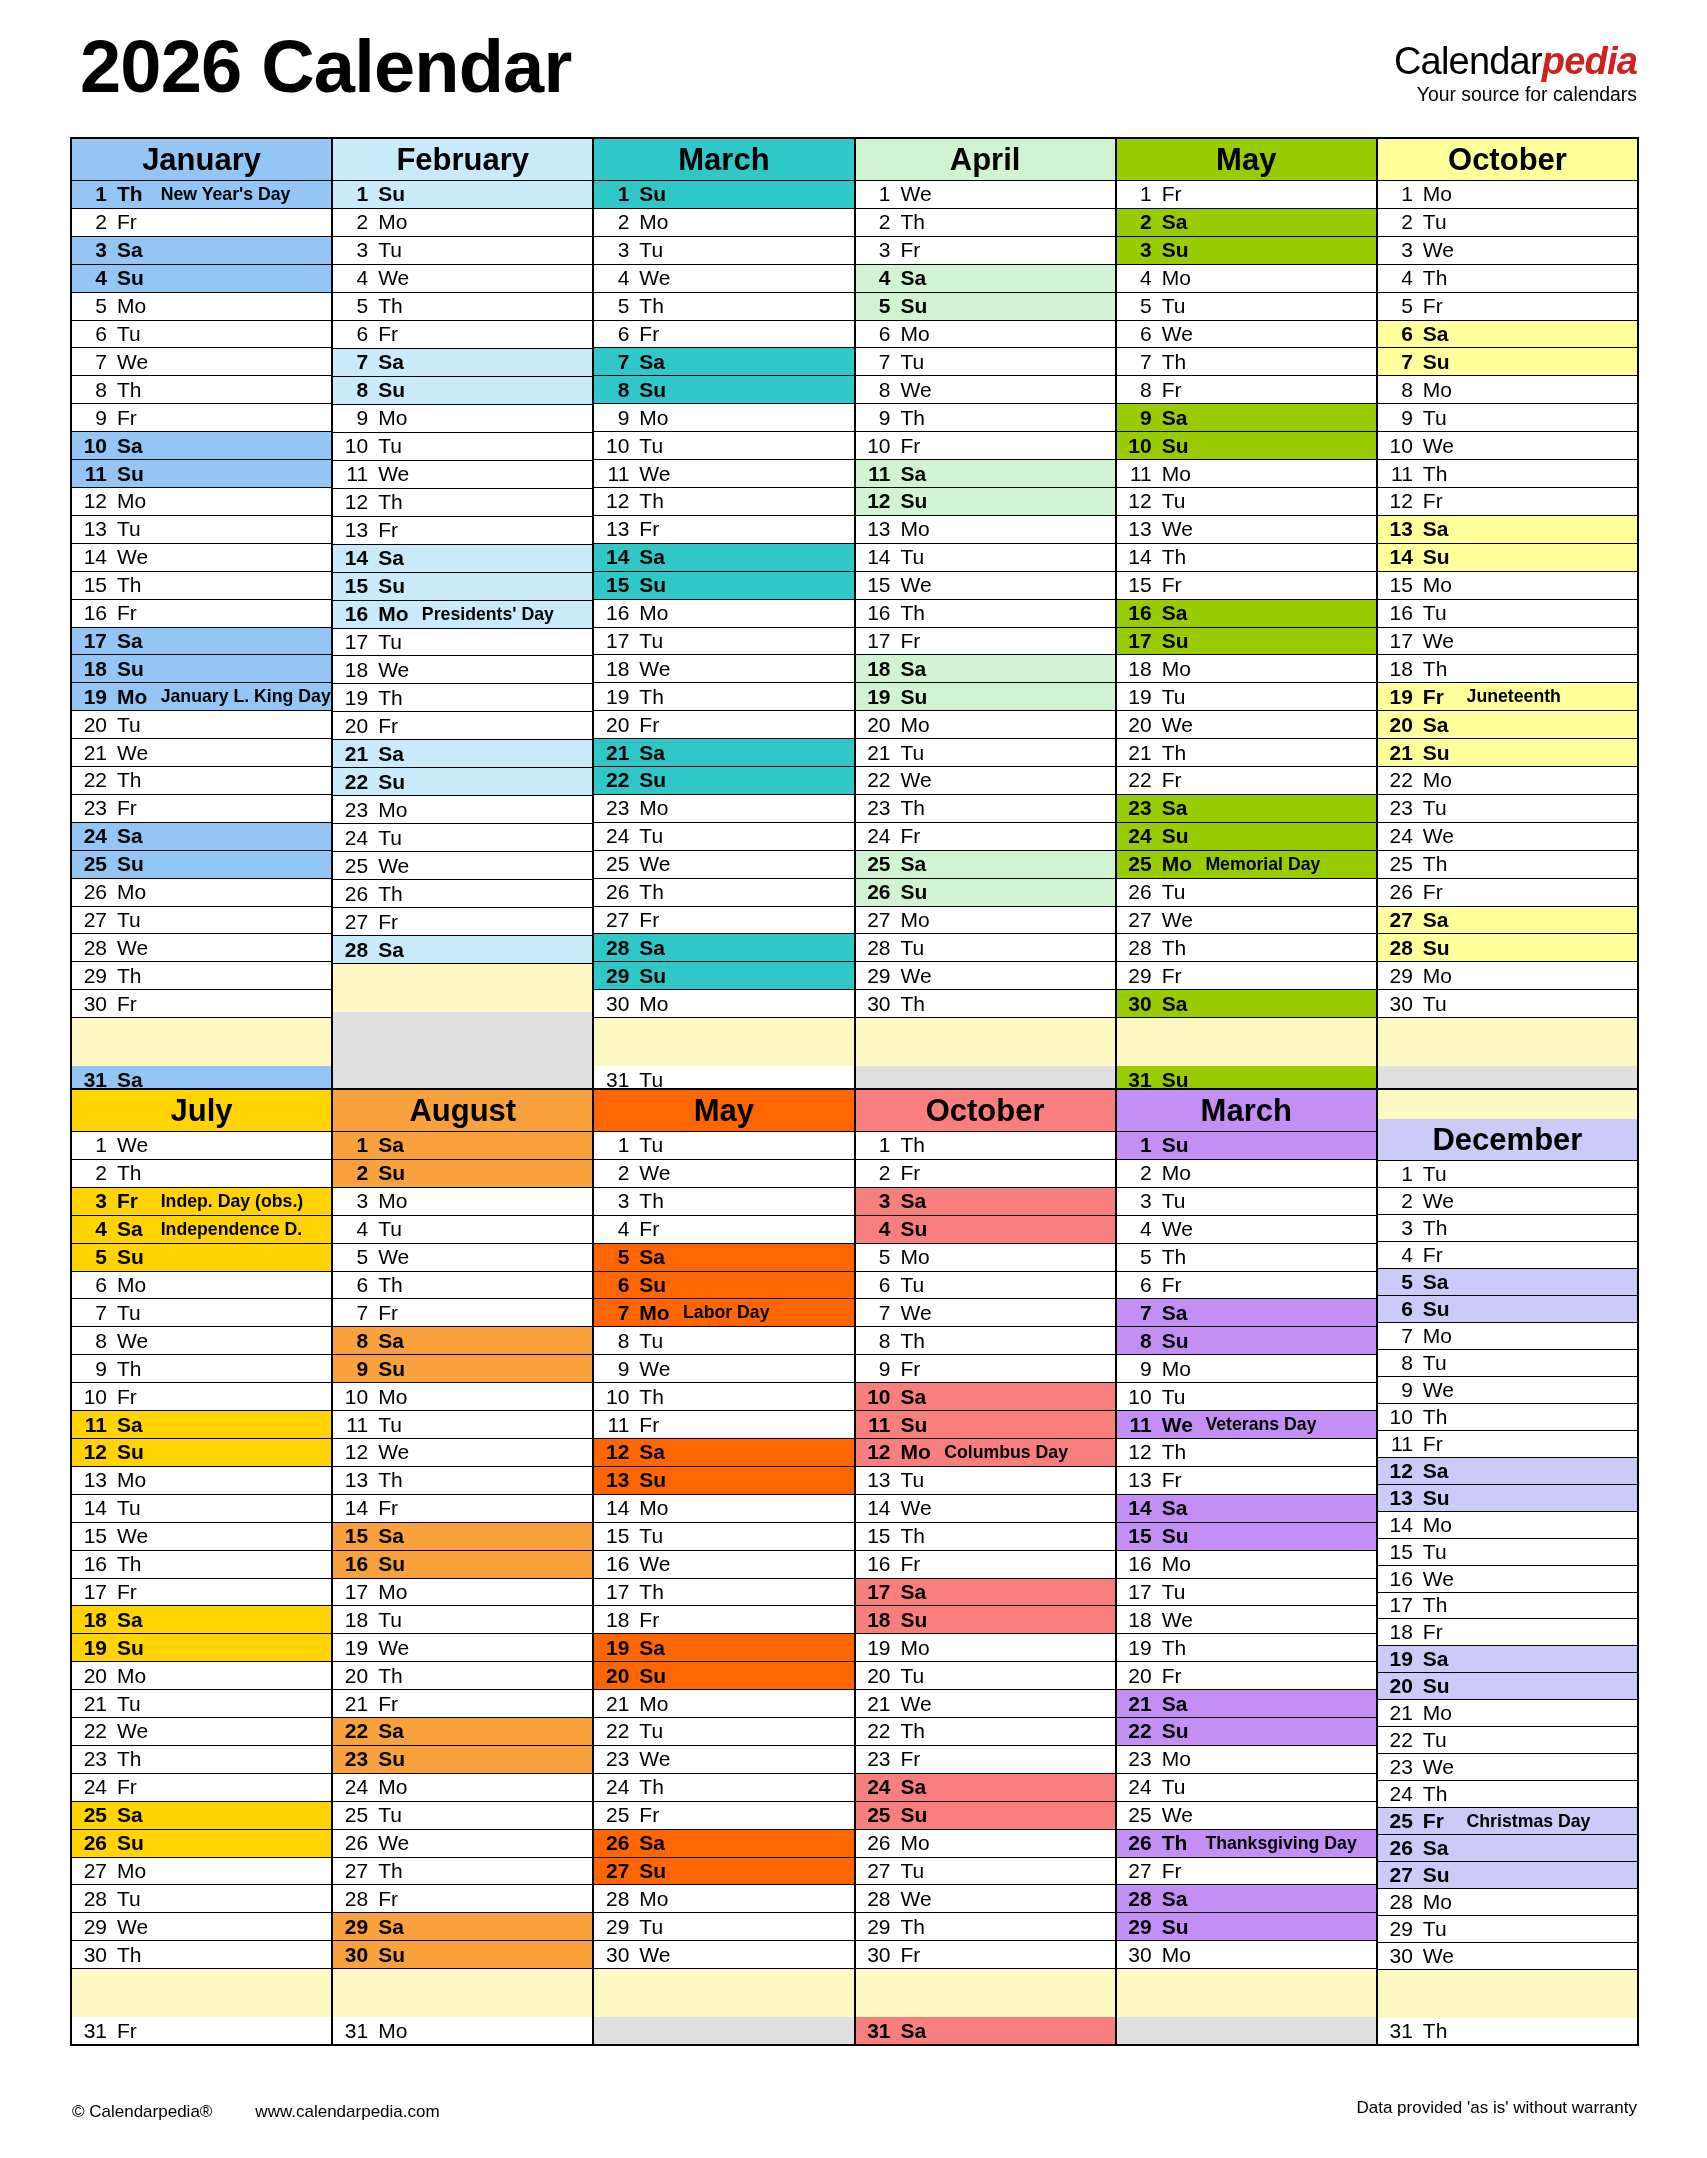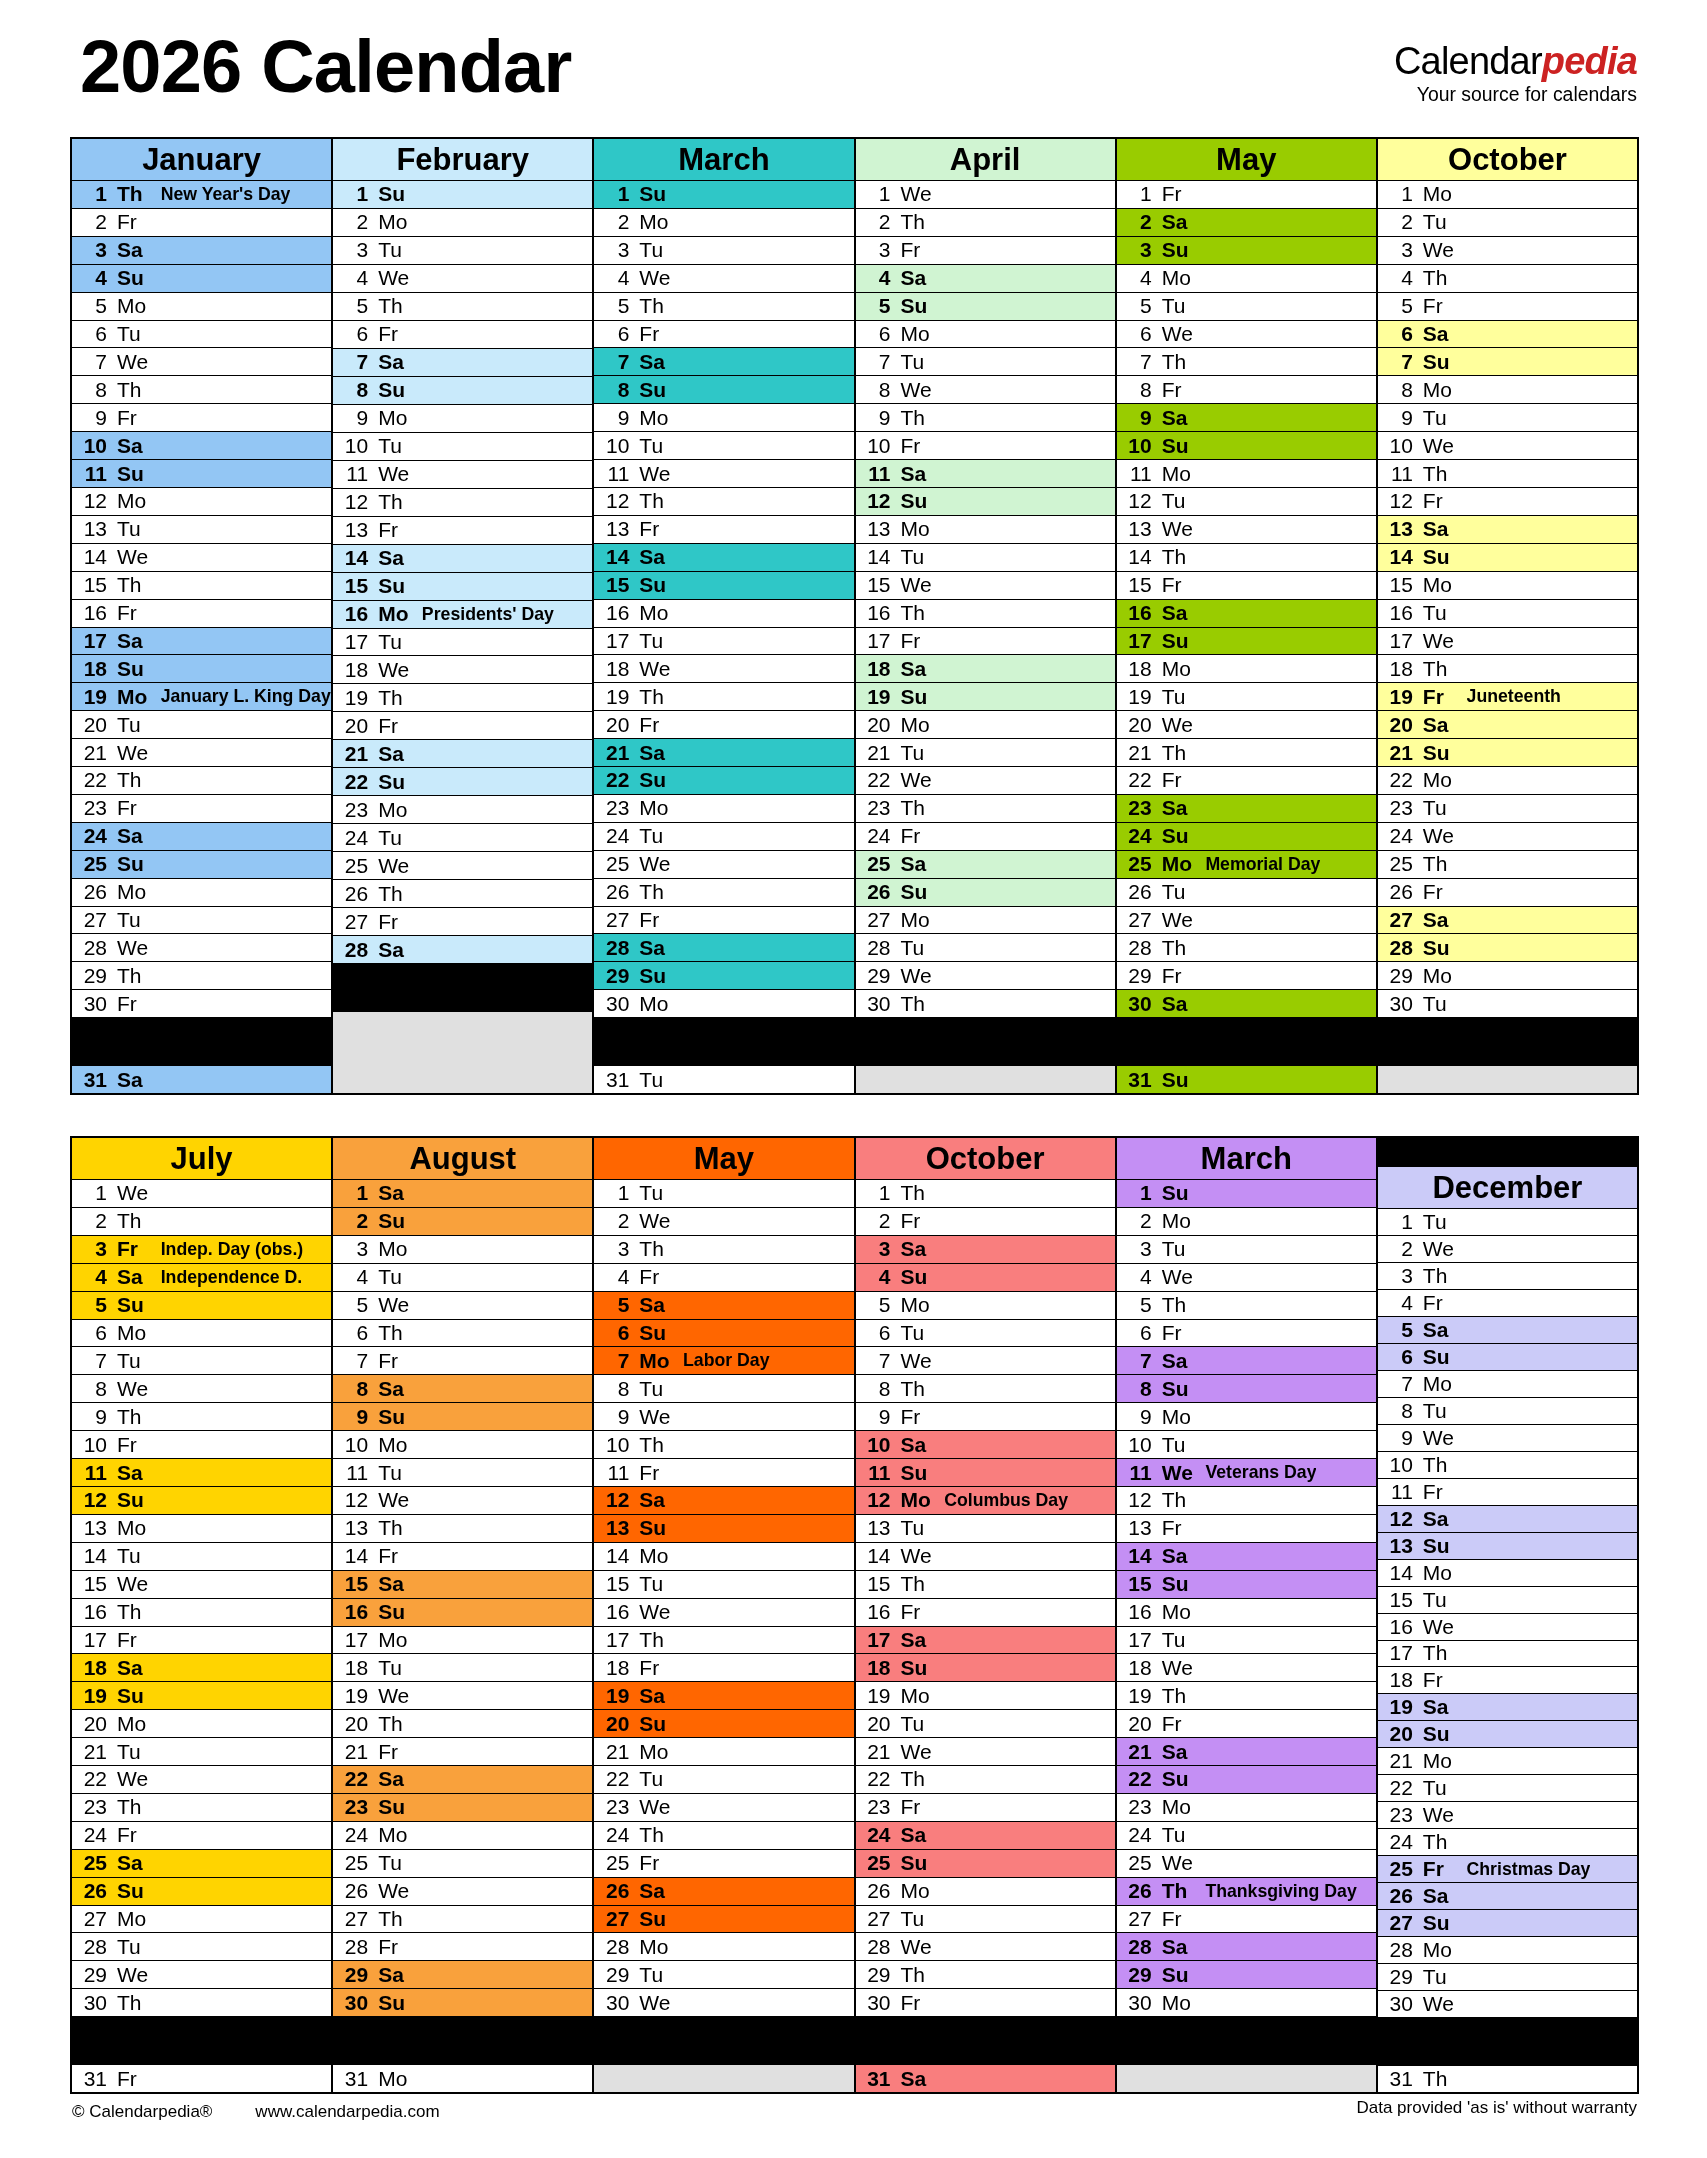--- a/index.html
+++ b/index.html
@@ -18,24 +18,24 @@
   .logo{
     position:absolute;right:71px;top:42px;text-align:right;line-height:1.0;
   }
   .logo .brand{font-size:38px;letter-spacing:-0.8px;white-space:nowrap;}
   .logo .brand .p2{font-weight:bold;font-style:italic;}
   .logo .tagline{font-size:19.4px;margin-top:5px;white-space:nowrap;}
   
   .cal-table{
     position:absolute;left:70px;width:1569px;
     border:2.5px solid #000;box-sizing:border-box;
-    display:flex;flex-direction:row;background:#000000;
+    display:flex;flex-direction:row;background:#fef9c3;
   }
   .cal-top{top:137px;height:958px;}
-  .cal-bottom{top:1136px;height:958px;}
+  .cal-bottom{top:1088px;height:958px;}
   .month-col{flex:1 1 0;display:flex;flex-direction:column;min-width:0;}
   .month-col + .month-col{border-left:2.5px solid #000;}
   .month-header{
     height:42px;flex:0 0 42px;border-bottom:1.7px solid #000;box-sizing:border-box;
     display:flex;align-items:center;justify-content:center;
     font-size:31px;font-weight:bold;white-space:nowrap;overflow:hidden;
   }
   .rows{flex:1 1 auto;display:flex;flex-direction:column;}
   .day-row{
     flex:1 1 0;display:flex;align-items:center;

